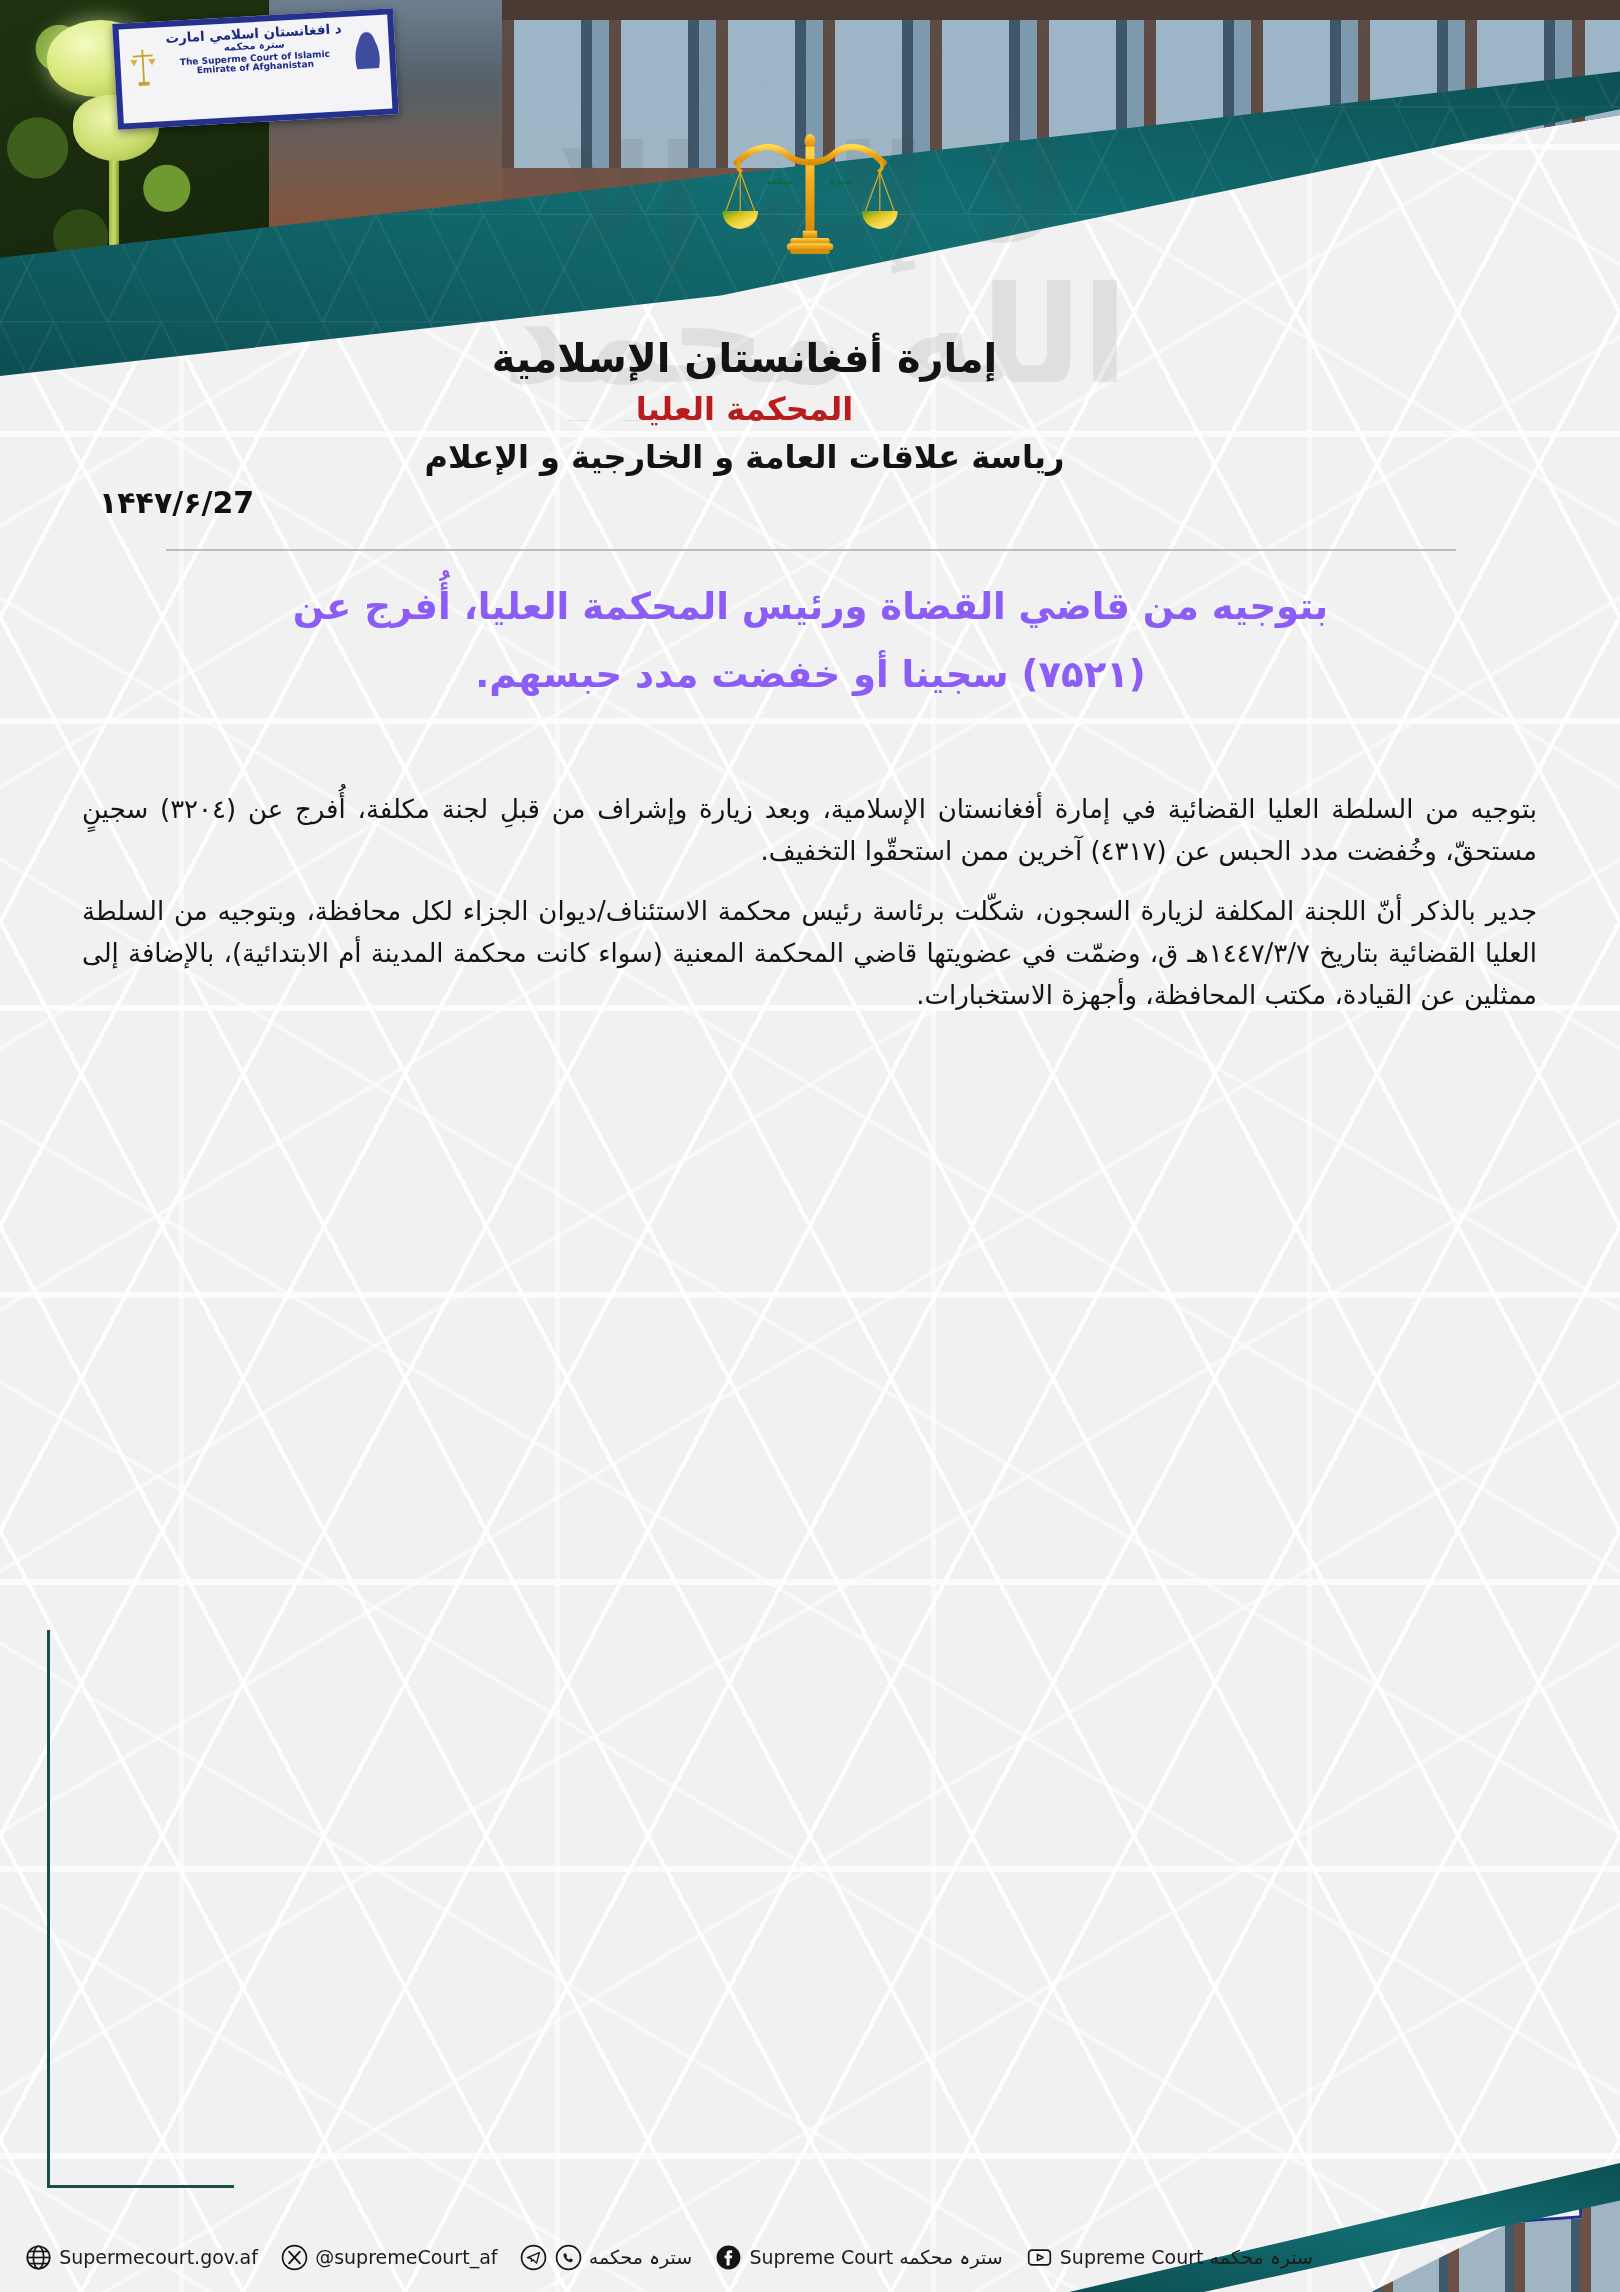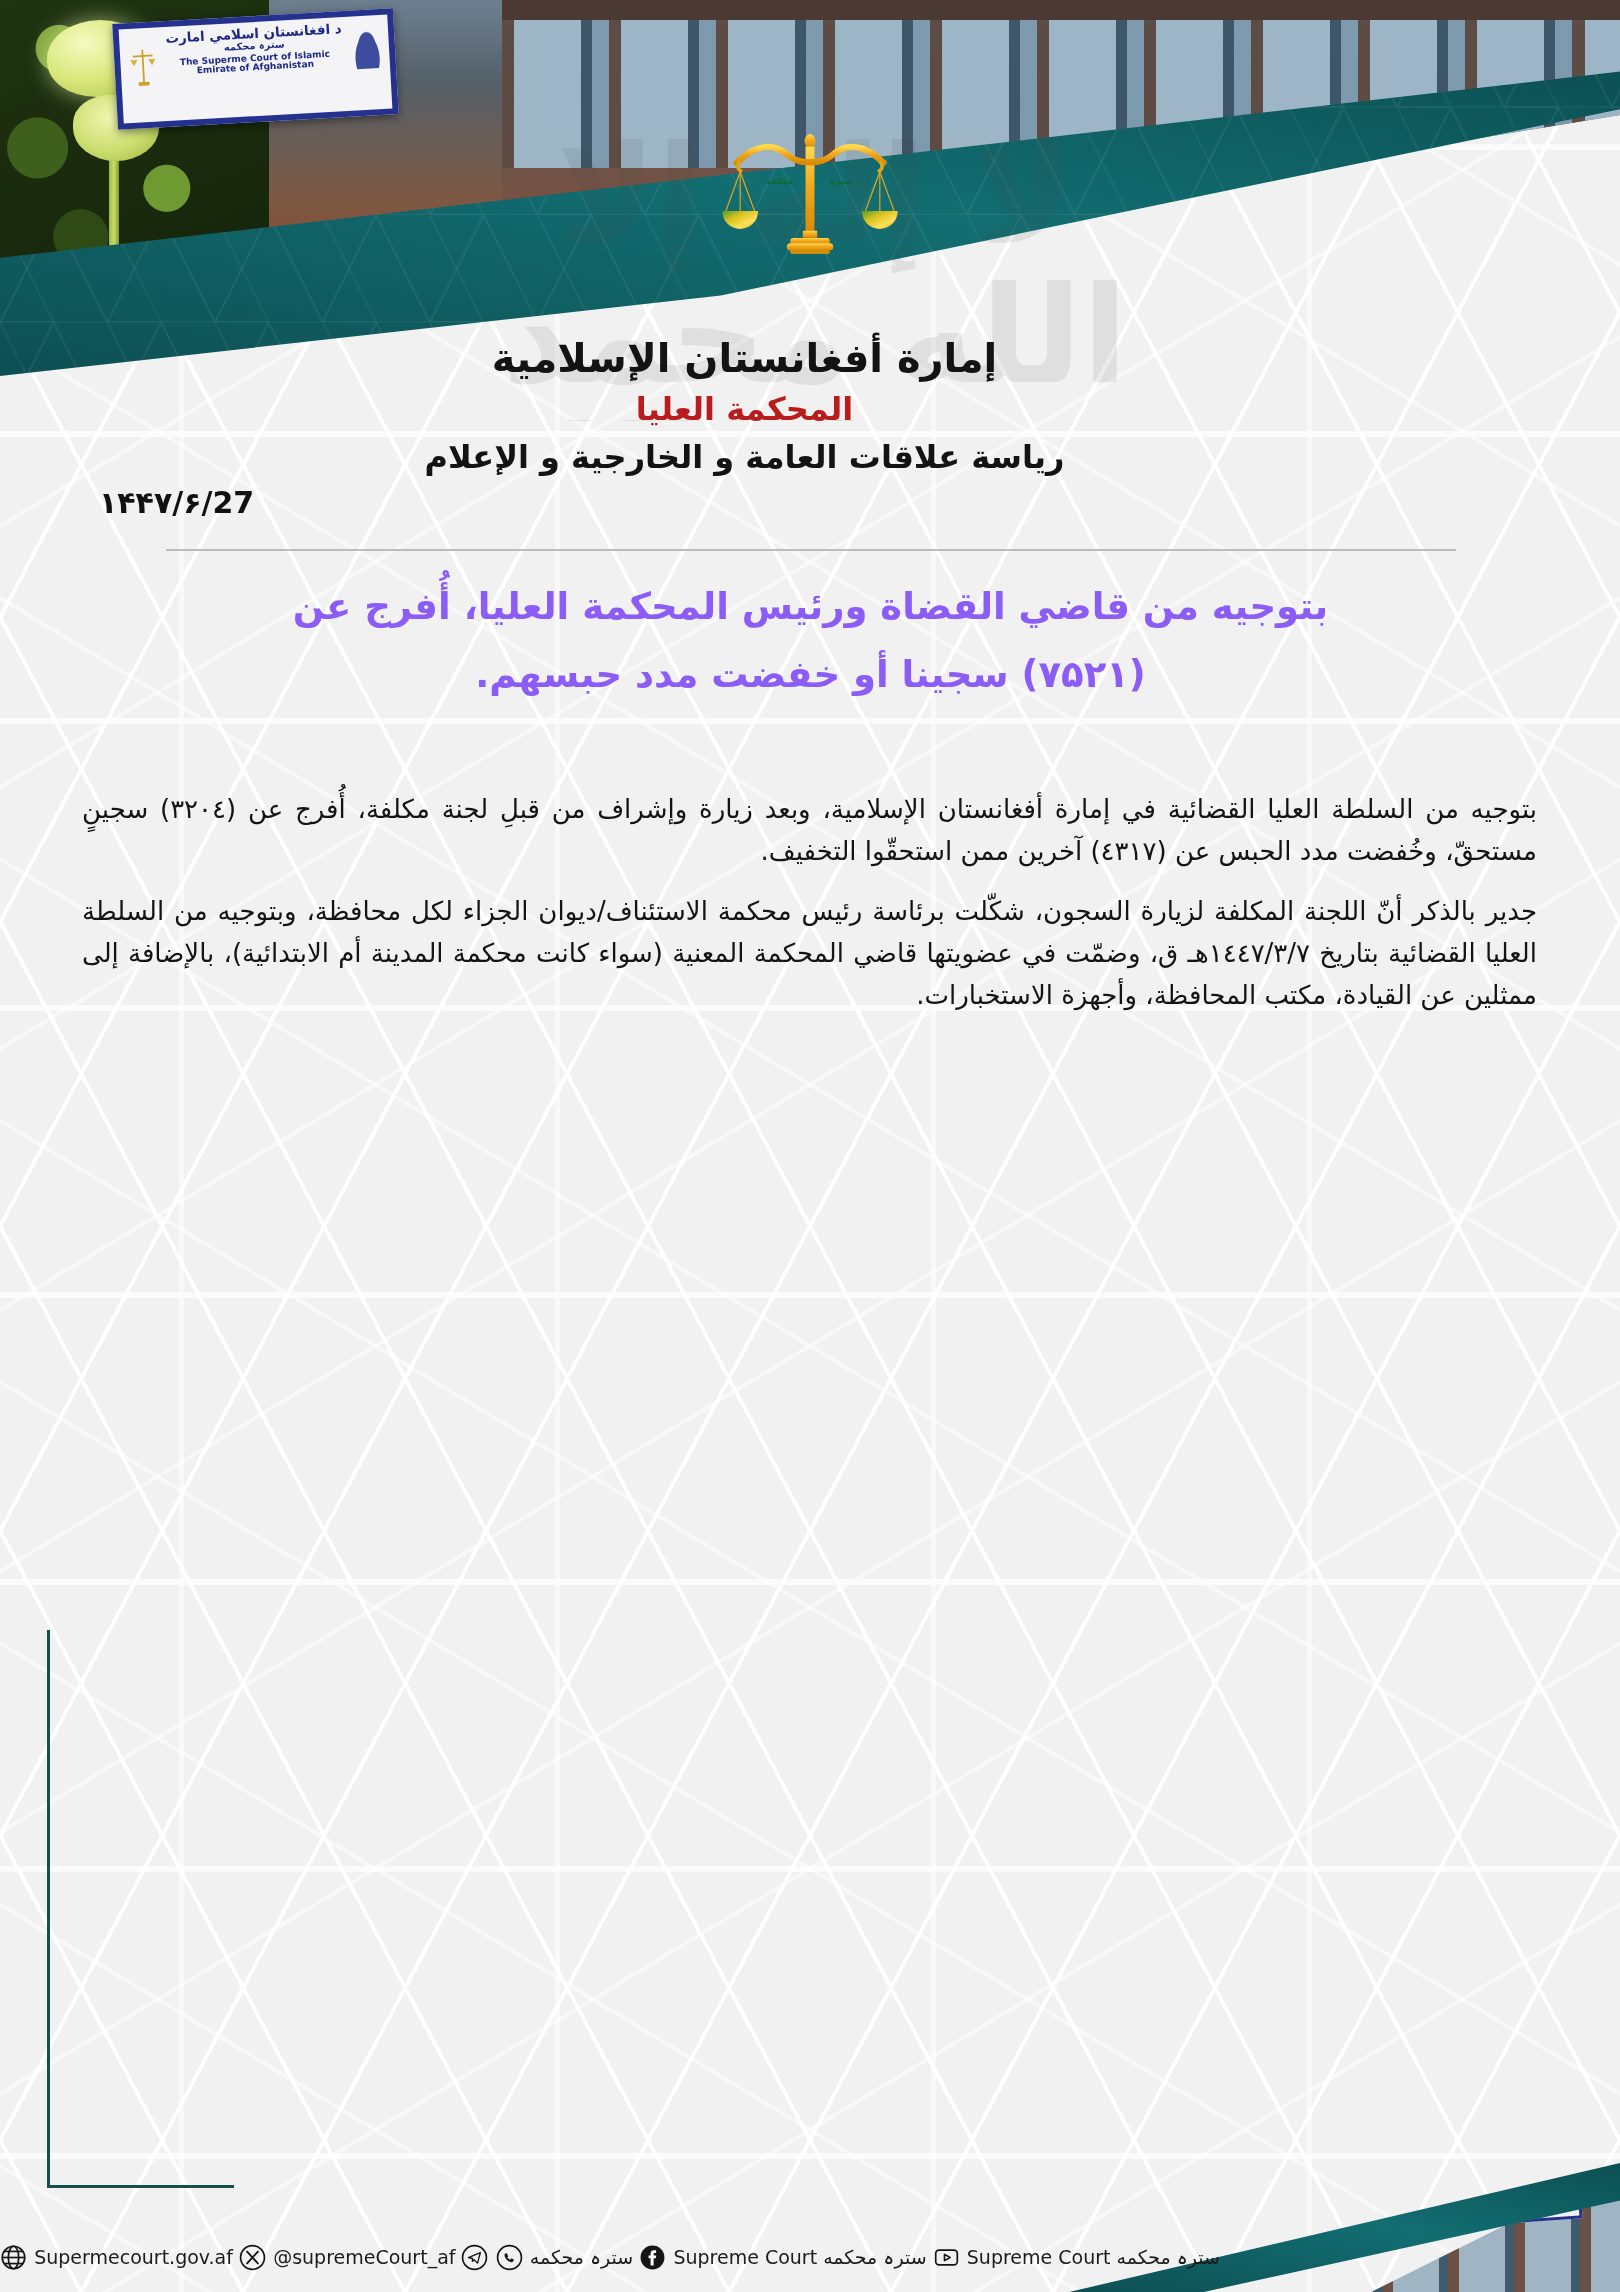--- a/index.html
+++ b/index.html
@@ -287,22 +287,23 @@
   .footer {
     position: absolute;
     left: 0;
     bottom: 0;
     width: 1620px;
     height: 72px;
     z-index: 8;
     display: flex;
     align-items: center;
     direction: ltr;
+    padding-left: 25px;
     box-sizing: border-box;
-    gap: 6px;
+    gap: 23px;
   }
   .f-item {
     display: flex;
     align-items: center;
     gap: 7.2px;
     font-size: 19px;
     color: #1b1b1b;
     white-space: nowrap;
   }
   .f-icon {

